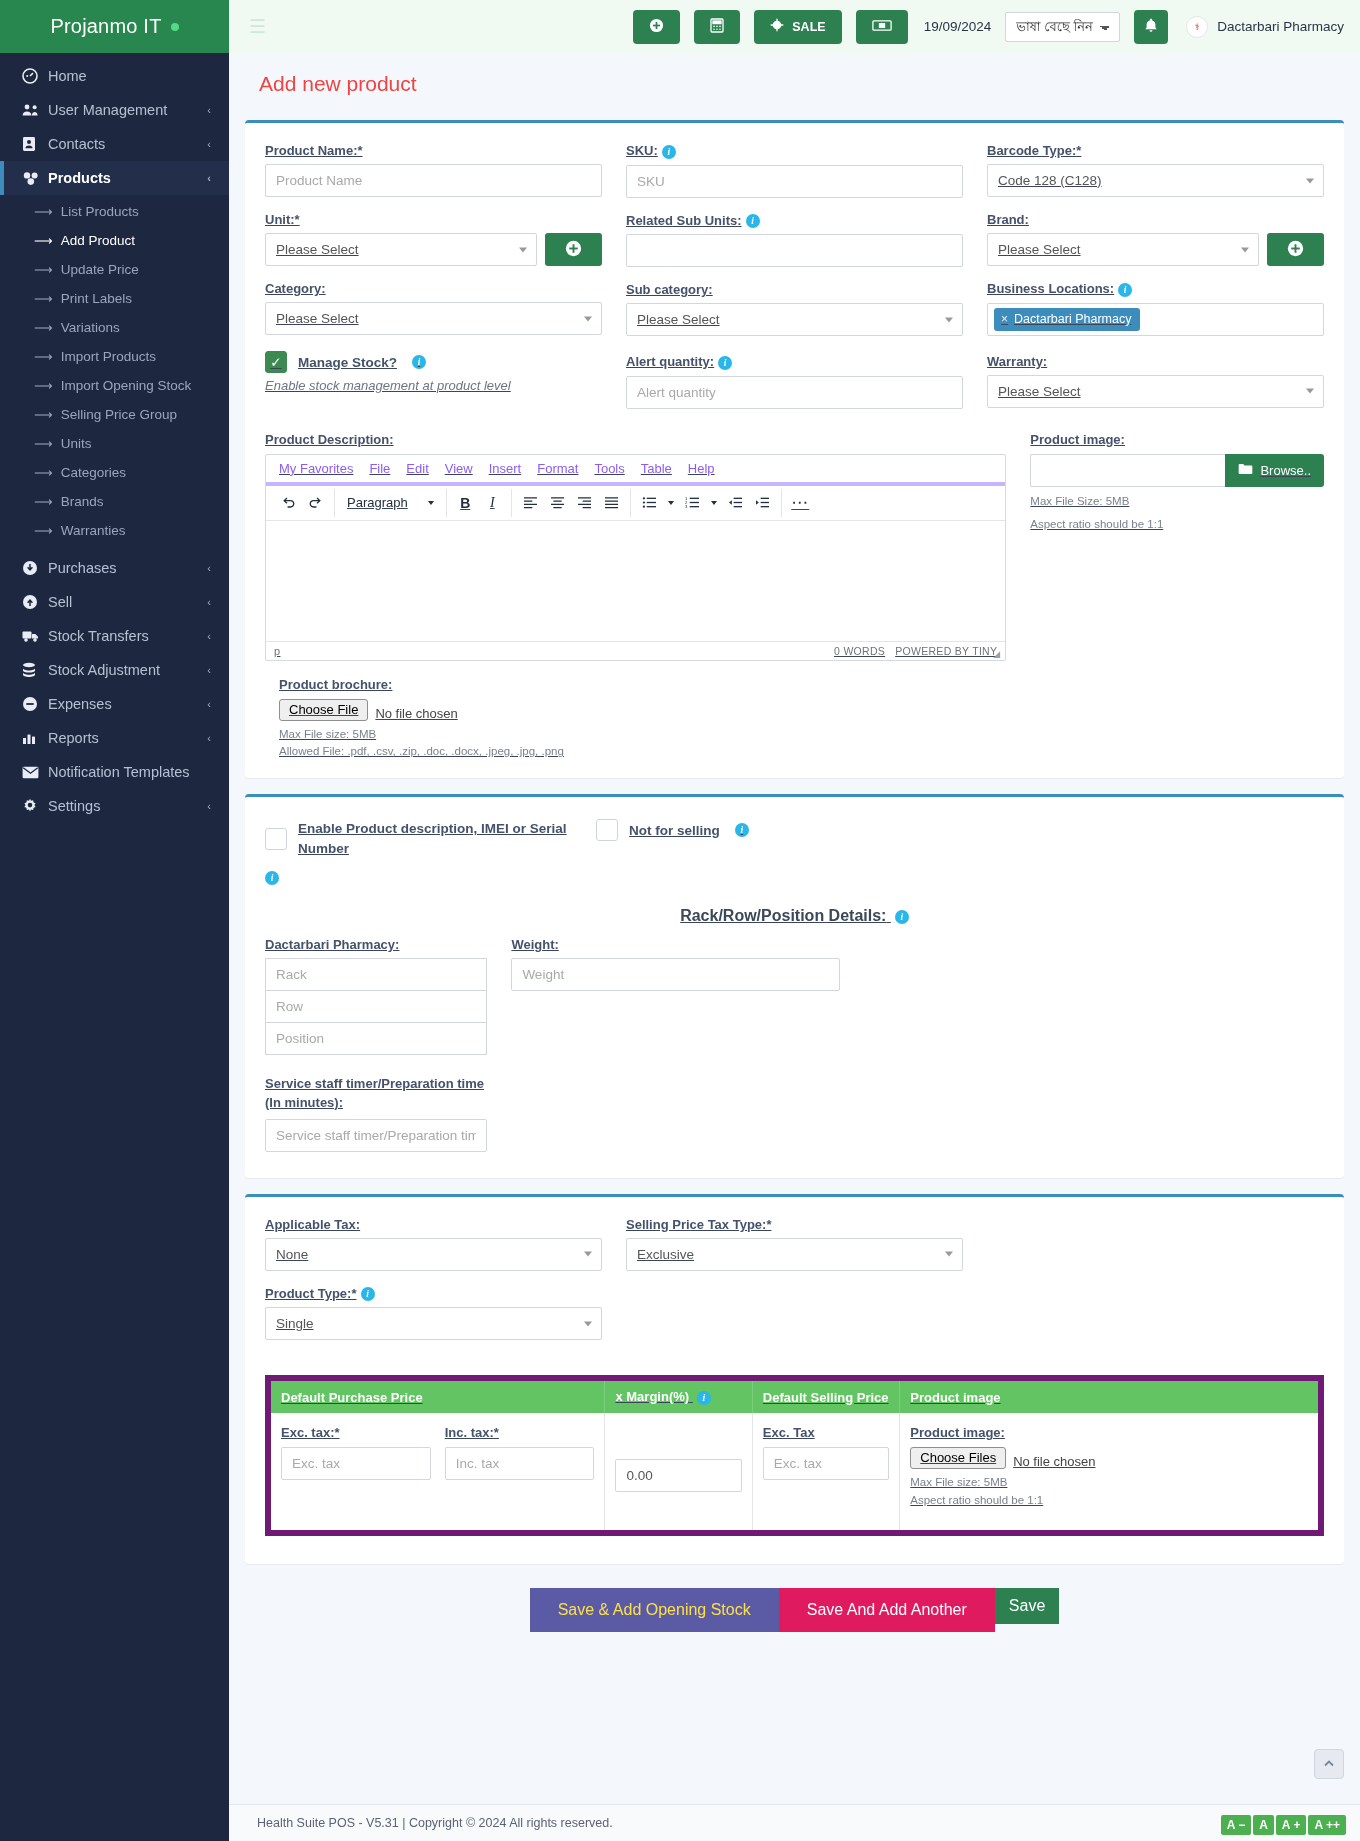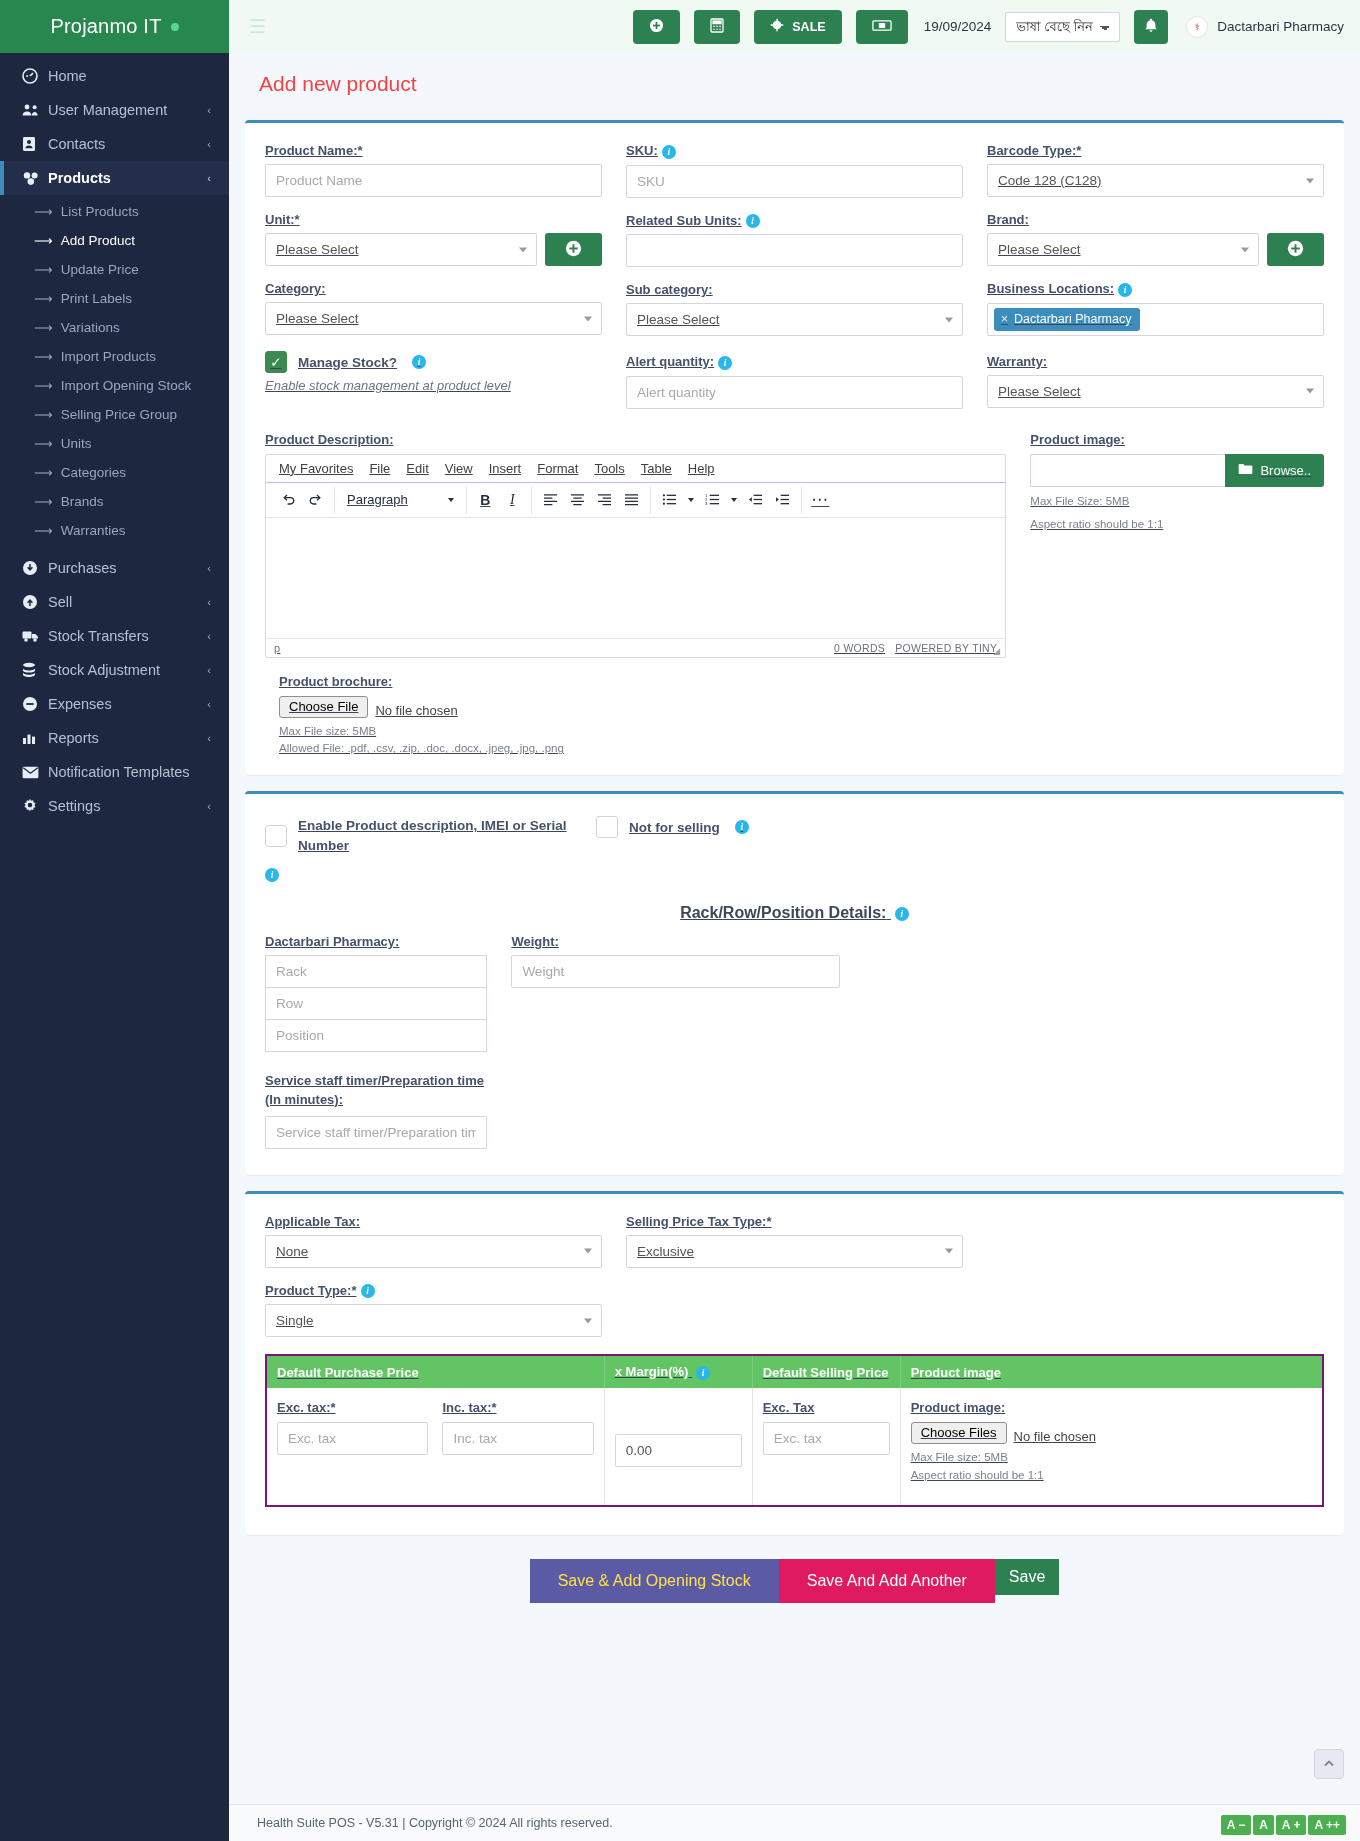--- a/index.html
+++ b/index.html
@@ -142,36 +142,36 @@
     background:#fff; display:flex; align-items:center; justify-content:center;
     cursor:pointer; flex:0 0 22px;
   }
   .chk.on { background:#3c8a51; border-color:#3c8a51; color:#fff; }
   .chk-lbl { font-size:13.5px; font-weight:bold; color:#45526b; }
   .hint-i { font-size:13px; font-style:italic; color:#6b7585; margin:3px 0 0 0; }
 
   
   .mce { border:1px solid #d6d9de; border-radius:2px; margin-top:4px; }
   .mce-menubar {
-    display:flex; gap:2px; padding:3px 6px; border-bottom:1px solid #c4b5fd;
-    font-size:13px; color:#404040;
+    display:flex; gap:2px; padding:3px 6px; border-bottom:4px solid #c4b5fd;
+    font-size:13px; color:#8b5cf6;
   }
   .mce-menubar span { padding:3px 7px; border-radius:3px; cursor:pointer; }
   .mce-toolbar {
     display:flex; align-items:center; padding:3px 4px; border-bottom:1px solid #e3e5e8;
     gap:0; flex-wrap:nowrap;
   }
   .tgrp { display:flex; align-items:center; padding:0 5px; border-right:1px solid #e3e5e8; height:28px; }
   .tgrp:last-child { border-right:none; }
   .tbtn {
     width:27px; height:26px; display:inline-flex; align-items:center; justify-content:center;
     color:#222f3e; cursor:pointer; border-radius:3px; font-size:14px;
   }
   .tsel {
-    display:inline-flex; align-items:center; gap:40px; font-size:13px;
+    display:inline-flex; align-items:center; gap:20px; font-size:13px;
     color:#222f3e; padding:0 7px; height:26px; cursor:pointer; border-radius:3px;
   }
   .caret-sm { border-left:3.5px solid transparent; border-right:3.5px solid transparent; border-top:4.5px solid #222f3e; }
   .mce-body { height:120px; background:#fff; }
   .mce-status {
     display:flex; align-items:center; border-top:1px solid #e3e5e8;
     padding:2px 8px; font-size:10.5px; color:#6d737a; letter-spacing:.3px;
     height:19px; position:relative;
   }
   .mce-status .left { flex:1; font-size:11px; }
@@ -198,21 +198,21 @@
     background:#2d8050; color:#fff; border:none; border-radius:0 3px 3px 0;
     padding:0 13px; font-size:13px; display:flex; align-items:center; gap:7px; cursor:pointer;
   }
   .meta2 { font-size:11.5px; color:#7a828f; margin-top:6px; line-height:1.5; }
 
   .rack-h { font-size:16px; color:#3c4858; margin:22px 0 12px 0;text-align:center; }
   .rack-stack .ctrl { border-radius:0; margin-top:-1px; }
   .rack-stack .ctrl:first-child { margin-top:0; }
 
   
-  .ptable { width:100%; border-collapse:collapse; margin-top:2px; border:2px solid #701a75; }
+  .ptable { width:100%; border-collapse:collapse; margin-top:20px; border:6px solid #701a75; }
   .ptable th {
     background:#62c462; color:#fff; text-align:left; font-size:13px;
     padding:8px 10px; font-weight:bold; border-right:1px solid #7ccf7c;
   }
   .ptable td { padding:12px 10px 22px 10px; border-right:1px solid #e5e5e5; vertical-align:top; }
   .ptable td:last-child, .ptable th:last-child { border-right:none; }
   .ptable .sublabel { font-size:13px; font-weight:bold; color:#45526b; margin-bottom:7px; }
   .two { display:flex; gap:14px; }
   .two > div { flex:1; }
 

